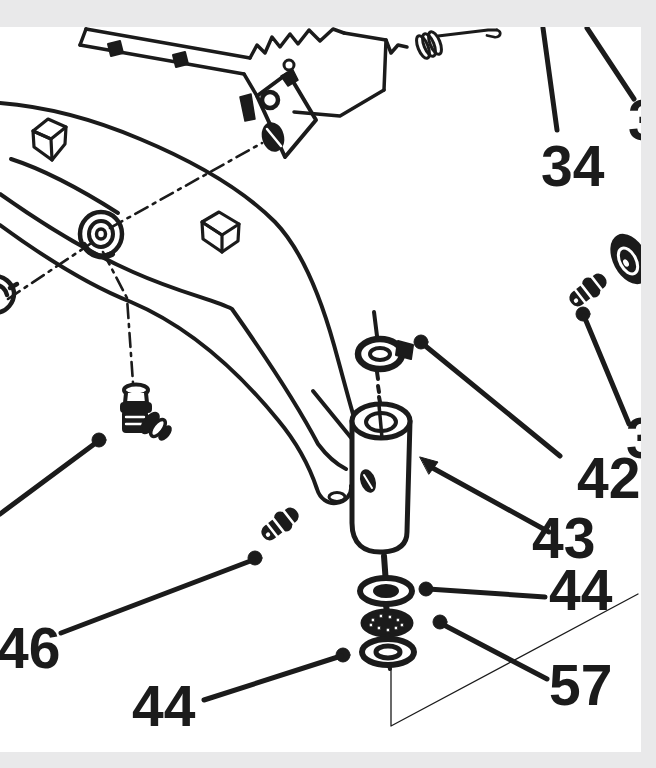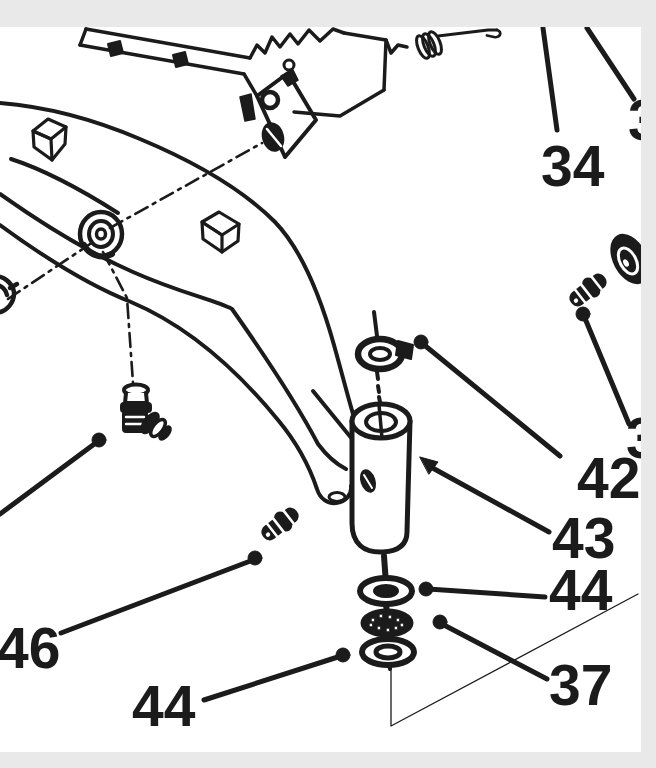--- a/index.html
+++ b/index.html
@@ -232,23 +232,23 @@
       </g>
       <g>
         <circle cx="99" cy="440" r="7" fill="#1b1b1b" stroke-width="1"></circle>
         <path d="M0,514 L97,442"></path>
       </g>
     </g>
   </svg>
 
   <div class="callout" style="left:541px;top:138px;text-align:center;">34</div>
   <div class="callout" style="left:552px;top:450px;margin-left:25px;">42</div>
-  <div class="callout" style="left:552px;top:510px;">43</div>
+  <div class="callout" style="left:532px;top:510px;">43</div>
   <div class="callout" style="left:549px;top:562px;">44</div>
-  <div class="callout" style="left:549px;top:657px;">37</div>
+  <div class="callout" style="left:549px;top:657px;">57</div>
   <div class="callout" style="left:-3px;top:620px;">46</div>
   <div class="callout" style="left:132px;top:678px;">44</div>
   <div class="callout" style="left:628px;top:92px;">3</div>
   <div class="callout" style="left:626px;top:410px;">3</div>
 
   <div class="band" id="band-top"></div>
   <div class="band" id="band-right"></div>
   <div class="band" id="band-bottom"></div>
 </div>
 

